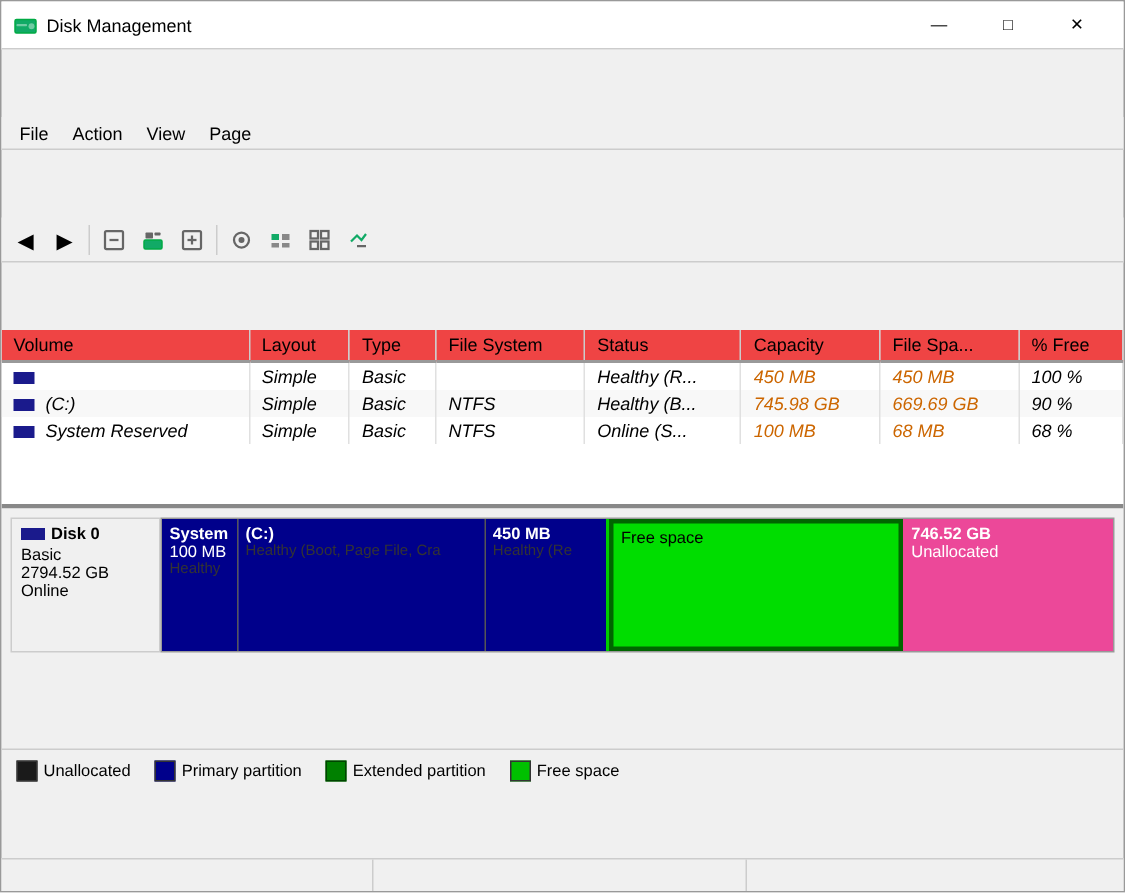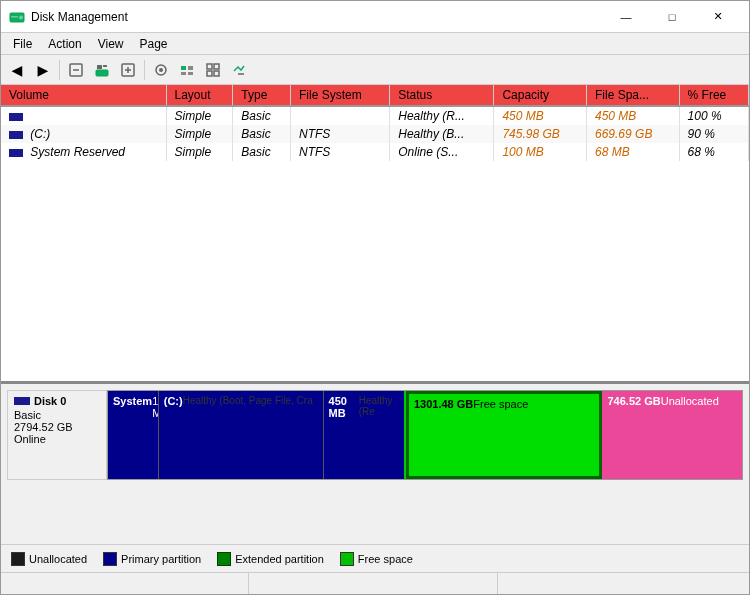--- a/index.html
+++ b/index.html
@@ -11,20 +11,21 @@
       height: 595px;
       overflow: hidden;
     }
     .window {
       width: 750px;
       height: 595px;
       display: flex;
       flex-direction: column;
       border: 1px solid #999;
       background: #f0f0f0;
+      gap: 45px;
     }
     .title-bar {
       background: #fff;
       display: flex;
       align-items: center;
       justify-content: space-between;
       padding: 6px 8px;
       border-bottom: 1px solid #ccc;
       height: 32px;
     }
@@ -185,21 +186,21 @@
       display: inline-block;
     }
     .disk-partitions {
       flex: 1;
       display: flex;
       border: 1px solid #999;
       overflow: hidden;
     }
     .partition {
       display: flex;
-      flex-direction: row;
+      flex-direction: column;
       justify-content: flex-start;
       padding: 4px 5px;
       border-right: 1px solid #999;
       overflow: hidden;
       font-size: 11px;
     }
     .partition:last-child { border-right: none; }
     .partition-name { font-weight: bold; font-size: 11px; }
     .partition-size { font-size: 11px; }
     .partition-info { font-size: 10px; color: #333; }
@@ -433,21 +434,20 @@
             <div class="partition-info">Healthy (Boot, Page File, Cra</div>
           </div>
 
           <div class="partition part-450mb" style="width:13%; background:#00008b; color:white; border-right:1px solid #555;">
             <div class="partition-name">450 MB</div>
             <div class="partition-size"></div>
             <div class="partition-info">Healthy (Re</div>
           </div>
 
           <div class="partition" style="width:31%; background:#00dd00; color:#000; border-right:1px solid #555; border:3px solid #006600; outline:2px solid #00cc00;">
-            <div class="partition-name">1301.48 GB</div>
             <div class="partition-size">Free space</div>
           </div>
 
           <div class="partition" style="width:22%; background:#ec4899; color:white; border-right:none;">
             <div class="partition-name">746.52 GB</div>
             <div class="partition-size">Unallocated</div>
           </div>
         </div>
       </div>
     </div>

